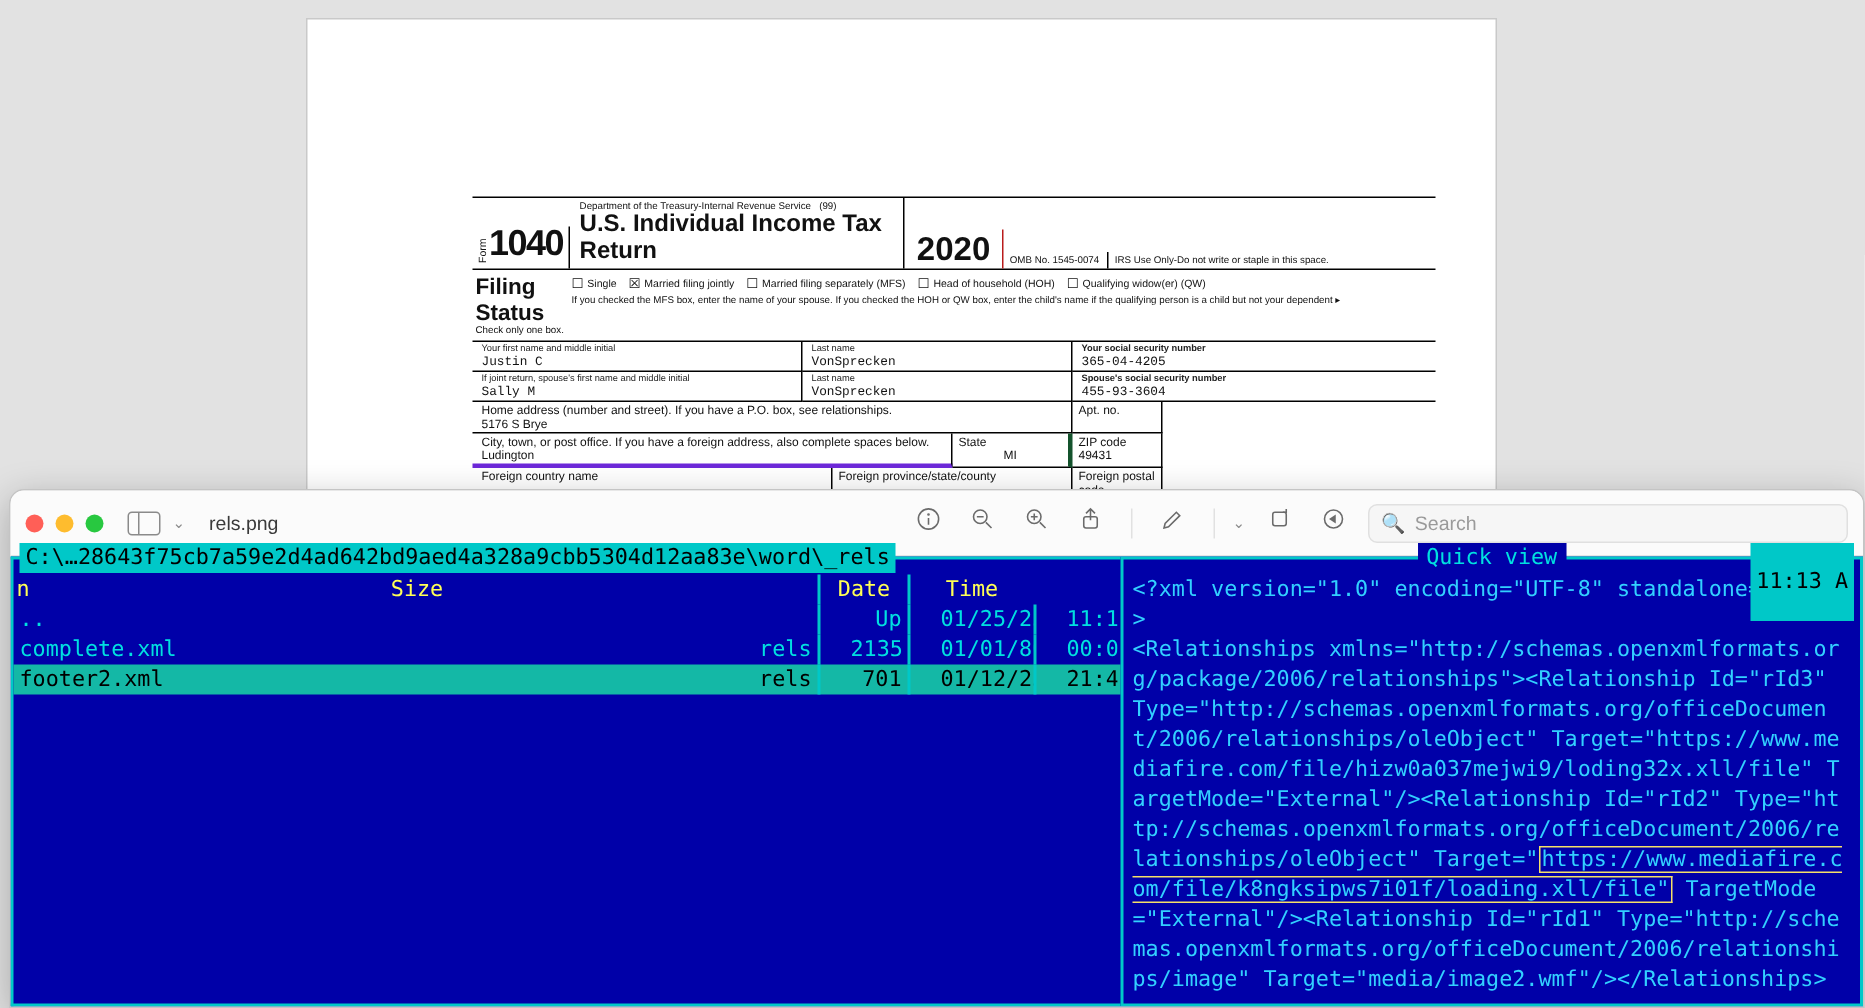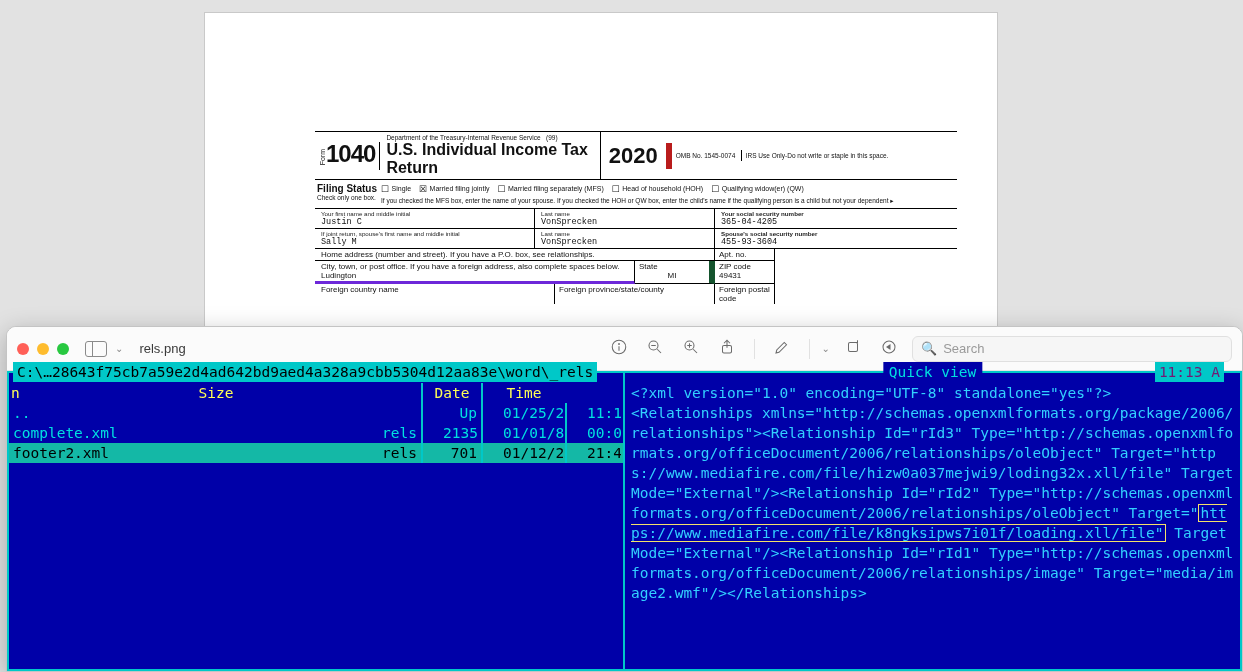--- a/index.html
+++ b/index.html
@@ -8,32 +8,32 @@
   
   .doc-preview {
     position: absolute; left: 204px; top: 12px; width: 794px; height: 316px;
     background: #fff; border: 1px solid #c9c9c9;
   }
   .form1040 {
     position: absolute; left: 110px; top: 118px; right: 40px;
     font-size: 8px; color: #111;
     border-top: 1px solid #000;
   }
-  .hdr-row { display:flex; border-bottom:1px solid #000; align-items: center;}
+  .hdr-row { display:flex; border-bottom:1px solid #000; align-items: flex-end;}
   .hdr-1040 { display:flex; align-items:flex-end; border-right:1px solid #000; padding:0 4px 4px 4px; }
   .hdr-1040 .form-label { writing-mode: vertical-rl; transform: rotate(180deg); font-size:7px; }
   .hdr-1040 .num { font-size:24px; font-weight:700; letter-spacing:-1px; line-height:1; }
   .hdr-title { flex:1; padding:2px 6px; border-right:1px solid #000; }
   .hdr-title .dept { font-size:6.5px; }
   .hdr-title .bold { font-weight:700; font-size:16px; }
-  .hdr-year { font-size:22px; font-weight:700; padding:0 8px; border-right:6px solid #b91c1c; display:flex; align-items:center; }
+  .hdr-year { font-size:22px; font-weight:700; padding:0 8px; border-right:1px solid #b91c1c; display:flex; align-items:center; }
   .hdr-omb { font-size:6.5px; border-right:1px solid #000; padding:2px 4px; display:flex; align-items:flex-end; width:70px;}
   .hdr-irs { font-size:6.5px; padding:2px 4px; display:flex; align-items:flex-end; flex:1;}
   .fs-row { display:flex; border-bottom:1px solid #000; padding:3px 2px; gap:4px; align-items:flex-start;}
-  .fs-row .lbl { font-weight:700; font-size:10px;}
+  .fs-row .lbl { font-weight:700; font-size:15px;}
   .fs-row .sub { font-size:6.5px; display:block;}
   .fs-opts { flex:1; font-size:7px; line-height:1.4;}
   .fs-opts .opt { display:inline-block; margin-right:6px;}
   .fs-opts .opt::before { content:"☐ "; font-size:9px; vertical-align:-1px;}
   .fs-opts .opt.checked::before { content:"☒ "; }
   .tbl { display:grid; grid-template-columns: 220px 180px 1fr; }
   .tbl > div { border-right:1px solid #000; border-bottom:1px solid #000; padding:1px 4px 1px 6px; }
   .tbl > div:nth-child(3n){ border-right:none; }
   .tbl .lab { font-size:6.2px; color:#222;}
   .tbl .val { font-size:8.5px; font-family: "Courier New", monospace;}
@@ -59,29 +59,29 @@
   .spacer { flex:1; }
   .tb-icon { color:#6b6b6b; width:26px; text-align:center; font-size:16px; }
   .tb-icon svg { width:18px; height:18px; stroke:#6b6b6b; fill:none; stroke-width:1.4;}
   .tb-sep { width:1px; height:20px; background:#e1e1e1; margin:0 4px;}
   .tb-search { width:320px; height:26px; border:1px solid #e0e0e0; border-radius:6px; background:#f6f6f6; display:flex; align-items:center; padding:0 8px; gap:6px; color:#9a9a9a; font-size:13px;}
   .tb-search .mag { font-size:13px;}
 
   
   .fm { flex:1; display:flex; font-family: "Menlo","Consolas",monospace; font-size:14.5px; line-height:20px; background:#0000a8;}
   .pane { position:relative; border:2px solid #00c8c8; }
-  .pane.left { width:616px; border-right:none;}
+  .pane.left { width:740px; border-right:none;}
   .pane.right { flex:1; }
   .pane-title {
     position:absolute; top:-11px; left:50%; transform:translateX(-50%);
     background:#00c8c8; color:#000; padding:0 4px; white-space:nowrap;
   }
   .pane-title.path { left:4px; transform:none; max-width:calc(100% - 20px); overflow:hidden;}
   .time-badge {
-    position:absolute; top:-11px; right:16px; background:#00c8c8; color:#701a75; padding:0 4px;
+    position:absolute; top:-11px; right:4px; background:#00c8c8; color:#000000; padding:16px 4px;
   }
   .pane-head, .row {
     display:grid; grid-template-columns: 1fr 60px 84px 56px;
     padding:0 2px;
   }
   .pane-head { color:#ffff55; margin-top:10px;}
   .pane-head > div { text-align:center; border-left:2px solid #00c8c8;}
   .pane-head > div:first-child{border-left:none;}
   .row { color:#00e0e0; }
   .row > div { border-left:2px solid #00c8c8; padding-left:20px; white-space:nowrap; overflow:hidden;}
@@ -155,32 +155,33 @@
           </div>
         <div>
             <div class="lab" style="font-weight:700">Spouse's social security number</div>
             <div class="val">455-93-3604</div>
           </div>
       </div>
 
       <div style="display:grid; grid-template-columns: 400px 60px 1fr;">
         <div style="border-right:1px solid #000;border-bottom:1px solid #000;padding:1px 6px;">
           <div class="lab">Home address (number and street). If you have a P.O. box, see relationships.</div>
+          <div class="val">5176 S Brye</div>
         </div>
         <div style="border-right:1px solid #000;border-bottom:1px solid #000;padding:1px 4px;">
           <div class="lab">Apt. no.</div>
         </div>
       </div>
 
       <div style="display:grid; grid-template-columns: 320px 80px 60px 1fr;">
         <div style="border-right:1px solid #000;border-bottom:3px solid #6d28d9;padding:1px 6px;">
           <div class="lab">City, town, or post office. If you have a foreign address, also complete spaces below.</div>
           <div class="val">Ludington</div>
         </div>
-        <div style="border-right:6px solid #14532d;border-bottom:1px solid #000;padding:1px 4px;">
+        <div style="border-right:3px solid #14532d;border-bottom:1px solid #000;padding:1px 4px;">
           <div class="lab">State</div>
           <div class="val" style="text-align:center">MI</div>
         </div>
         <div style="border-right:1px solid #000;border-bottom:1px solid #000;padding:1px 4px;">
           <div class="lab">ZIP code</div>
           <div class="val">49431</div>
         </div>
         <div></div>
       </div>
 

